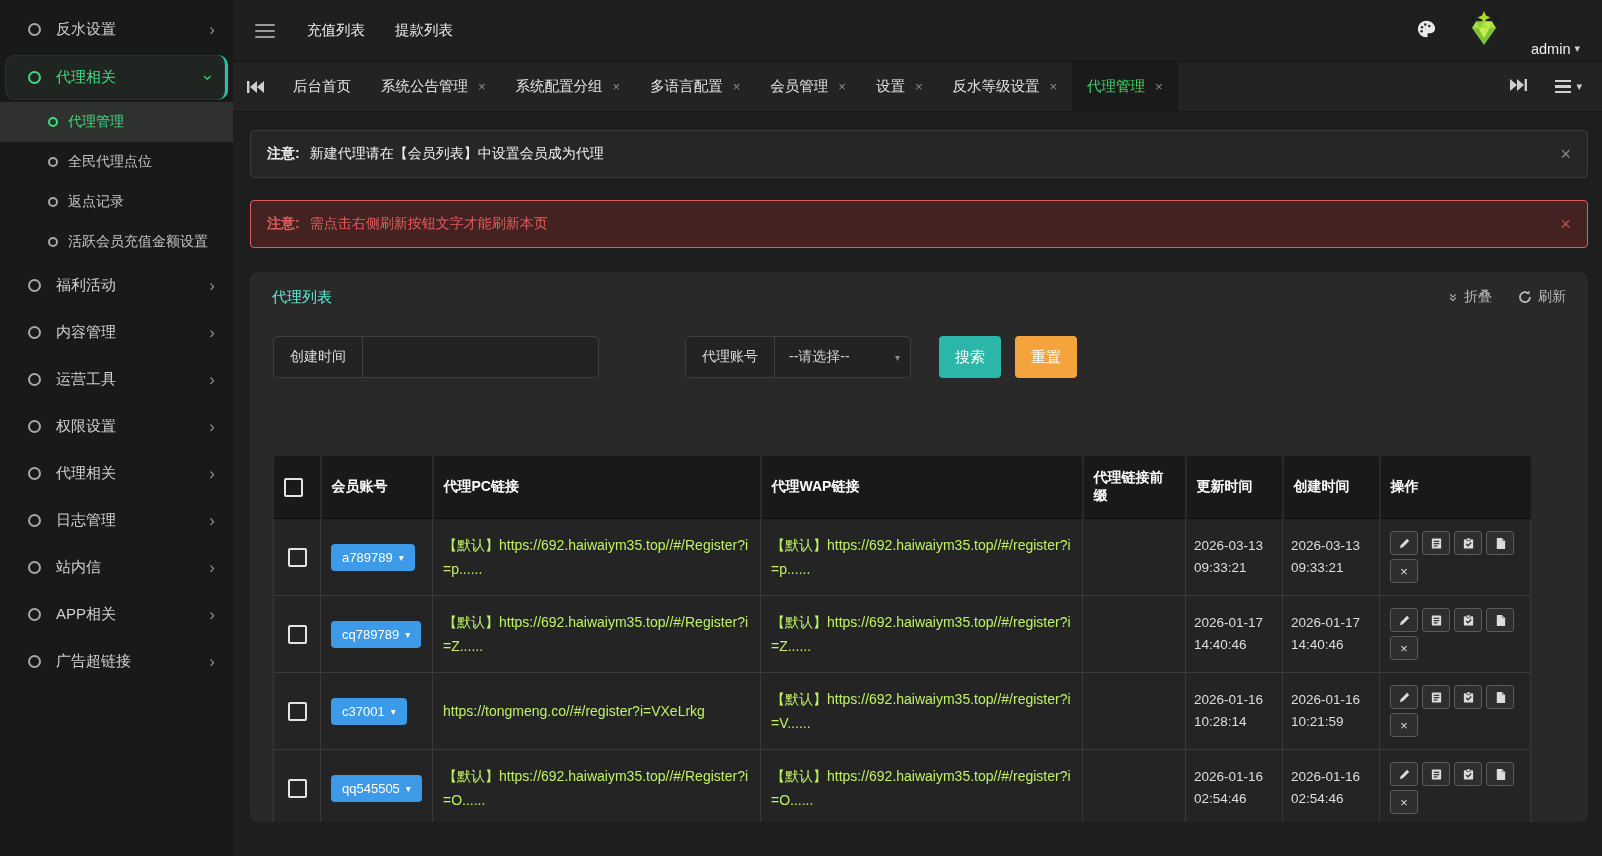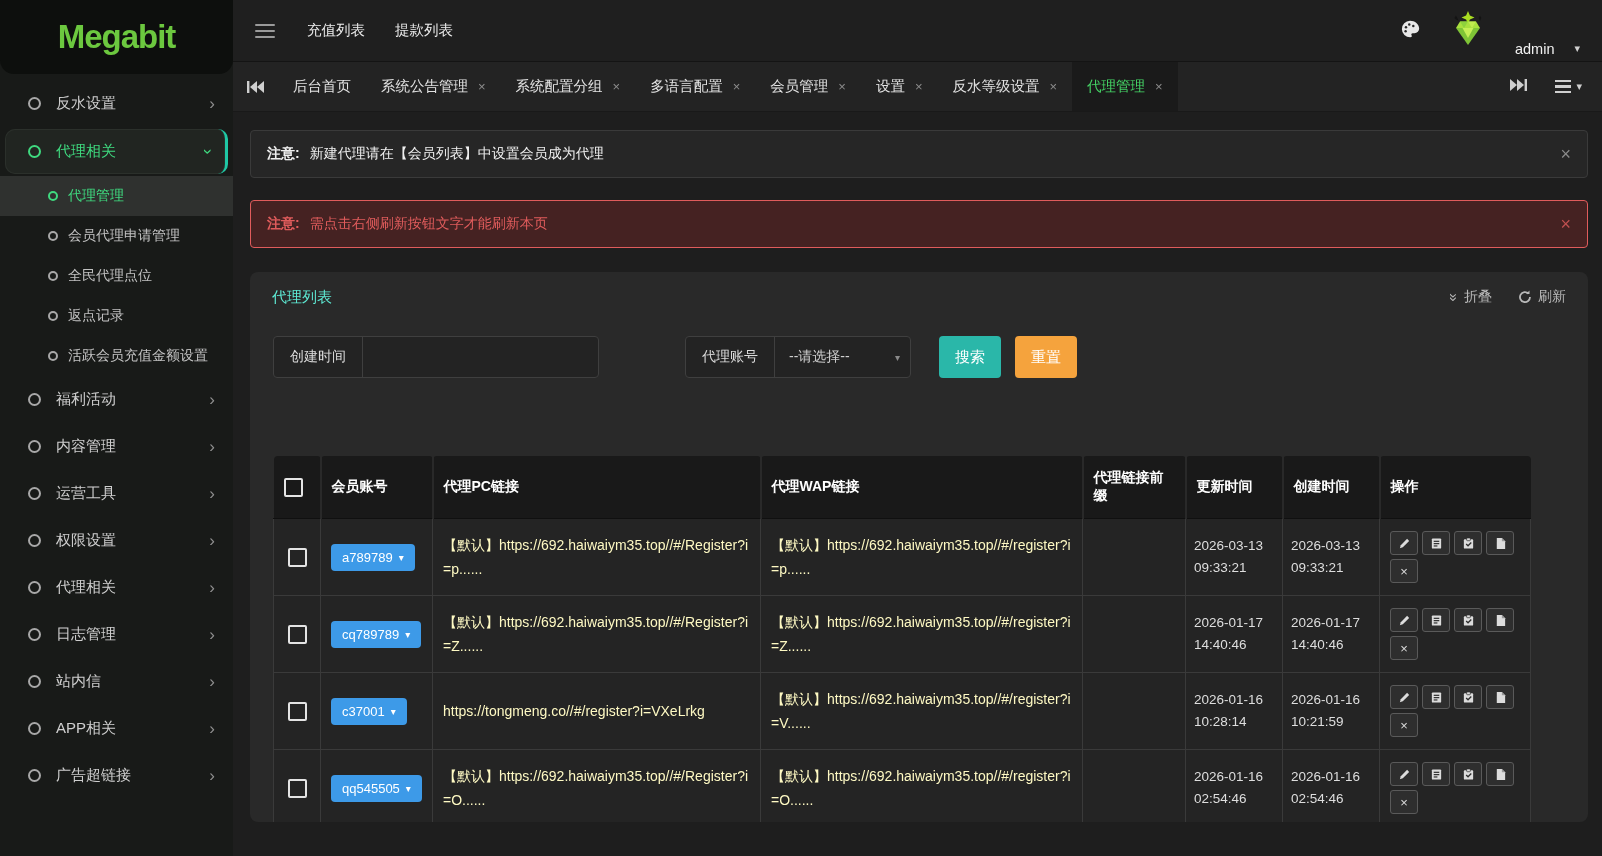--- a/index.html
+++ b/index.html
@@ -23,21 +23,21 @@
   .submenu .s-item.active { background:#2f312f; color:#3fd97f; }
   .submenu .s-item.active .ring { border-color:#3fd97f; }
 
   
   .topbar { position:absolute; left:233px; top:0; right:0; height:62px; background:#1f1f1f; border-bottom:1px solid #141414;
             display:flex; align-items:center; padding:16px 22px; }
   .burger { width:20px; display:flex; flex-direction:column; gap:4px; cursor:pointer; margin-right:32px; }
   .burger i { display:block; height:2px; background:#9a9a9a; border-radius:1px; }
   .top-link { color:#ececec; font-size:14.5px; margin-right:30px; cursor:pointer; }
   .top-right { margin-left:auto; display:flex; align-items:center; gap:26px; }
-  .admin { display:flex; align-items:center; gap:20px; color:#f0f0f0; font-size:14.5px; cursor:pointer;margin-top:36px; }
+  .admin { display:flex; align-items:center; gap:4px; color:#f0f0f0; font-size:14.5px; cursor:pointer;margin-top:36px; }
   .caret-glyph { font-size:11px; color:#cfcfcf; }
 
   
   .tabbar { position:absolute; left:233px; top:62px; right:0; height:50px; background:#232323; border-bottom:1px solid #191919;
             display:flex; align-items:stretch; }
   .tab-ctrl { display:flex; align-items:center; padding:0 14px; cursor:pointer; }
   .tabs { display:flex; align-items:stretch; }
   .tab { display:flex; align-items:center; padding:0 15px; color:#e3e3e3; font-size:14.5px; cursor:pointer; gap:10px; white-space:nowrap; }
   .tab .x { color:#8d8d8d; font-size:13px; }
   .tab.active { background:#1a1a1a; color:#45d465; }
@@ -82,56 +82,49 @@
        border-left:2px solid #292929; border-bottom:1px solid #101010; border-radius:4px 4px 0 0; }
   th:first-child { border-left:none; }
   td { background:#242424; border:1px solid #3a3a3a; padding:12px 10px; vertical-align:middle; color:#e6e6e6; }
   .c0 { width:47px; }  .c1 { width:112px; } .c2 { width:328px; } .c3 { width:322px; }
   .c4 { width:103px; } .c5 { width:97px; }  .c6 { width:97px; }  .c7 { width:151px; }
   td.center { text-align:center; }
   .checkbox { display:inline-block; width:19px; height:19px; border:2px solid #e4e4e4; border-radius:2px; background:transparent; cursor:pointer; vertical-align:middle; }
   .acct-btn { background:#3d9ae8; color:#fff; border:none; border-radius:4px; padding:6px 11px; font-size:13px; cursor:pointer;
               display:inline-flex; align-items:center; gap:6px; white-space:nowrap; }
   .acct-btn .caret-glyph { color:#fff; font-size:10px; }
-  .link-cell { word-break:break-all; line-height:1.75; font-size:14px; color:#fef9c3; }
+  .link-cell { word-break:break-all; line-height:1.75; font-size:14px; color:#bef264; }
   .time-cell { font-size:13.5px; line-height:1.65; color:#dedede; padding:12px 8px; }
   .ops { display:flex; flex-wrap:wrap; gap:4px; max-width:131px; }
   .op-btn { width:28px; height:24px; background:#2e2e2e; border:1px solid #5a5a5a; border-radius:3px;
             display:flex; align-items:center; justify-content:center; cursor:pointer; color:#dcdcdc; font-size:13px; }
   .op-btn svg { display:block; }
 </style>
 </head>
 <body>
 
 <div class="sidebar">
-  <div class="logo">
-      <span>Megabit</span>
-    </div>
   <div class="menu">
 
     <div class="m-item">
       <span class="ring"></span>
       <span>反水设置</span>
       <span class="chev">›</span>
     </div>
 
     <div class="m-item active">
       <span class="ring"></span>
       <span>代理相关</span>
       <span class="chev">›</span>
     </div>
 
     <div class="submenu">
       <div class="s-item active">
         <span class="ring"></span>
         <span>代理管理</span>
-      </div>
-      <div class="s-item">
-        <span class="ring"></span>
-        <span>会员代理申请管理</span>
       </div>
       <div class="s-item">
         <span class="ring"></span>
         <span>全民代理点位</span>
       </div>
       <div class="s-item">
         <span class="ring"></span>
         <span>返点记录</span>
       </div>
       <div class="s-item">

